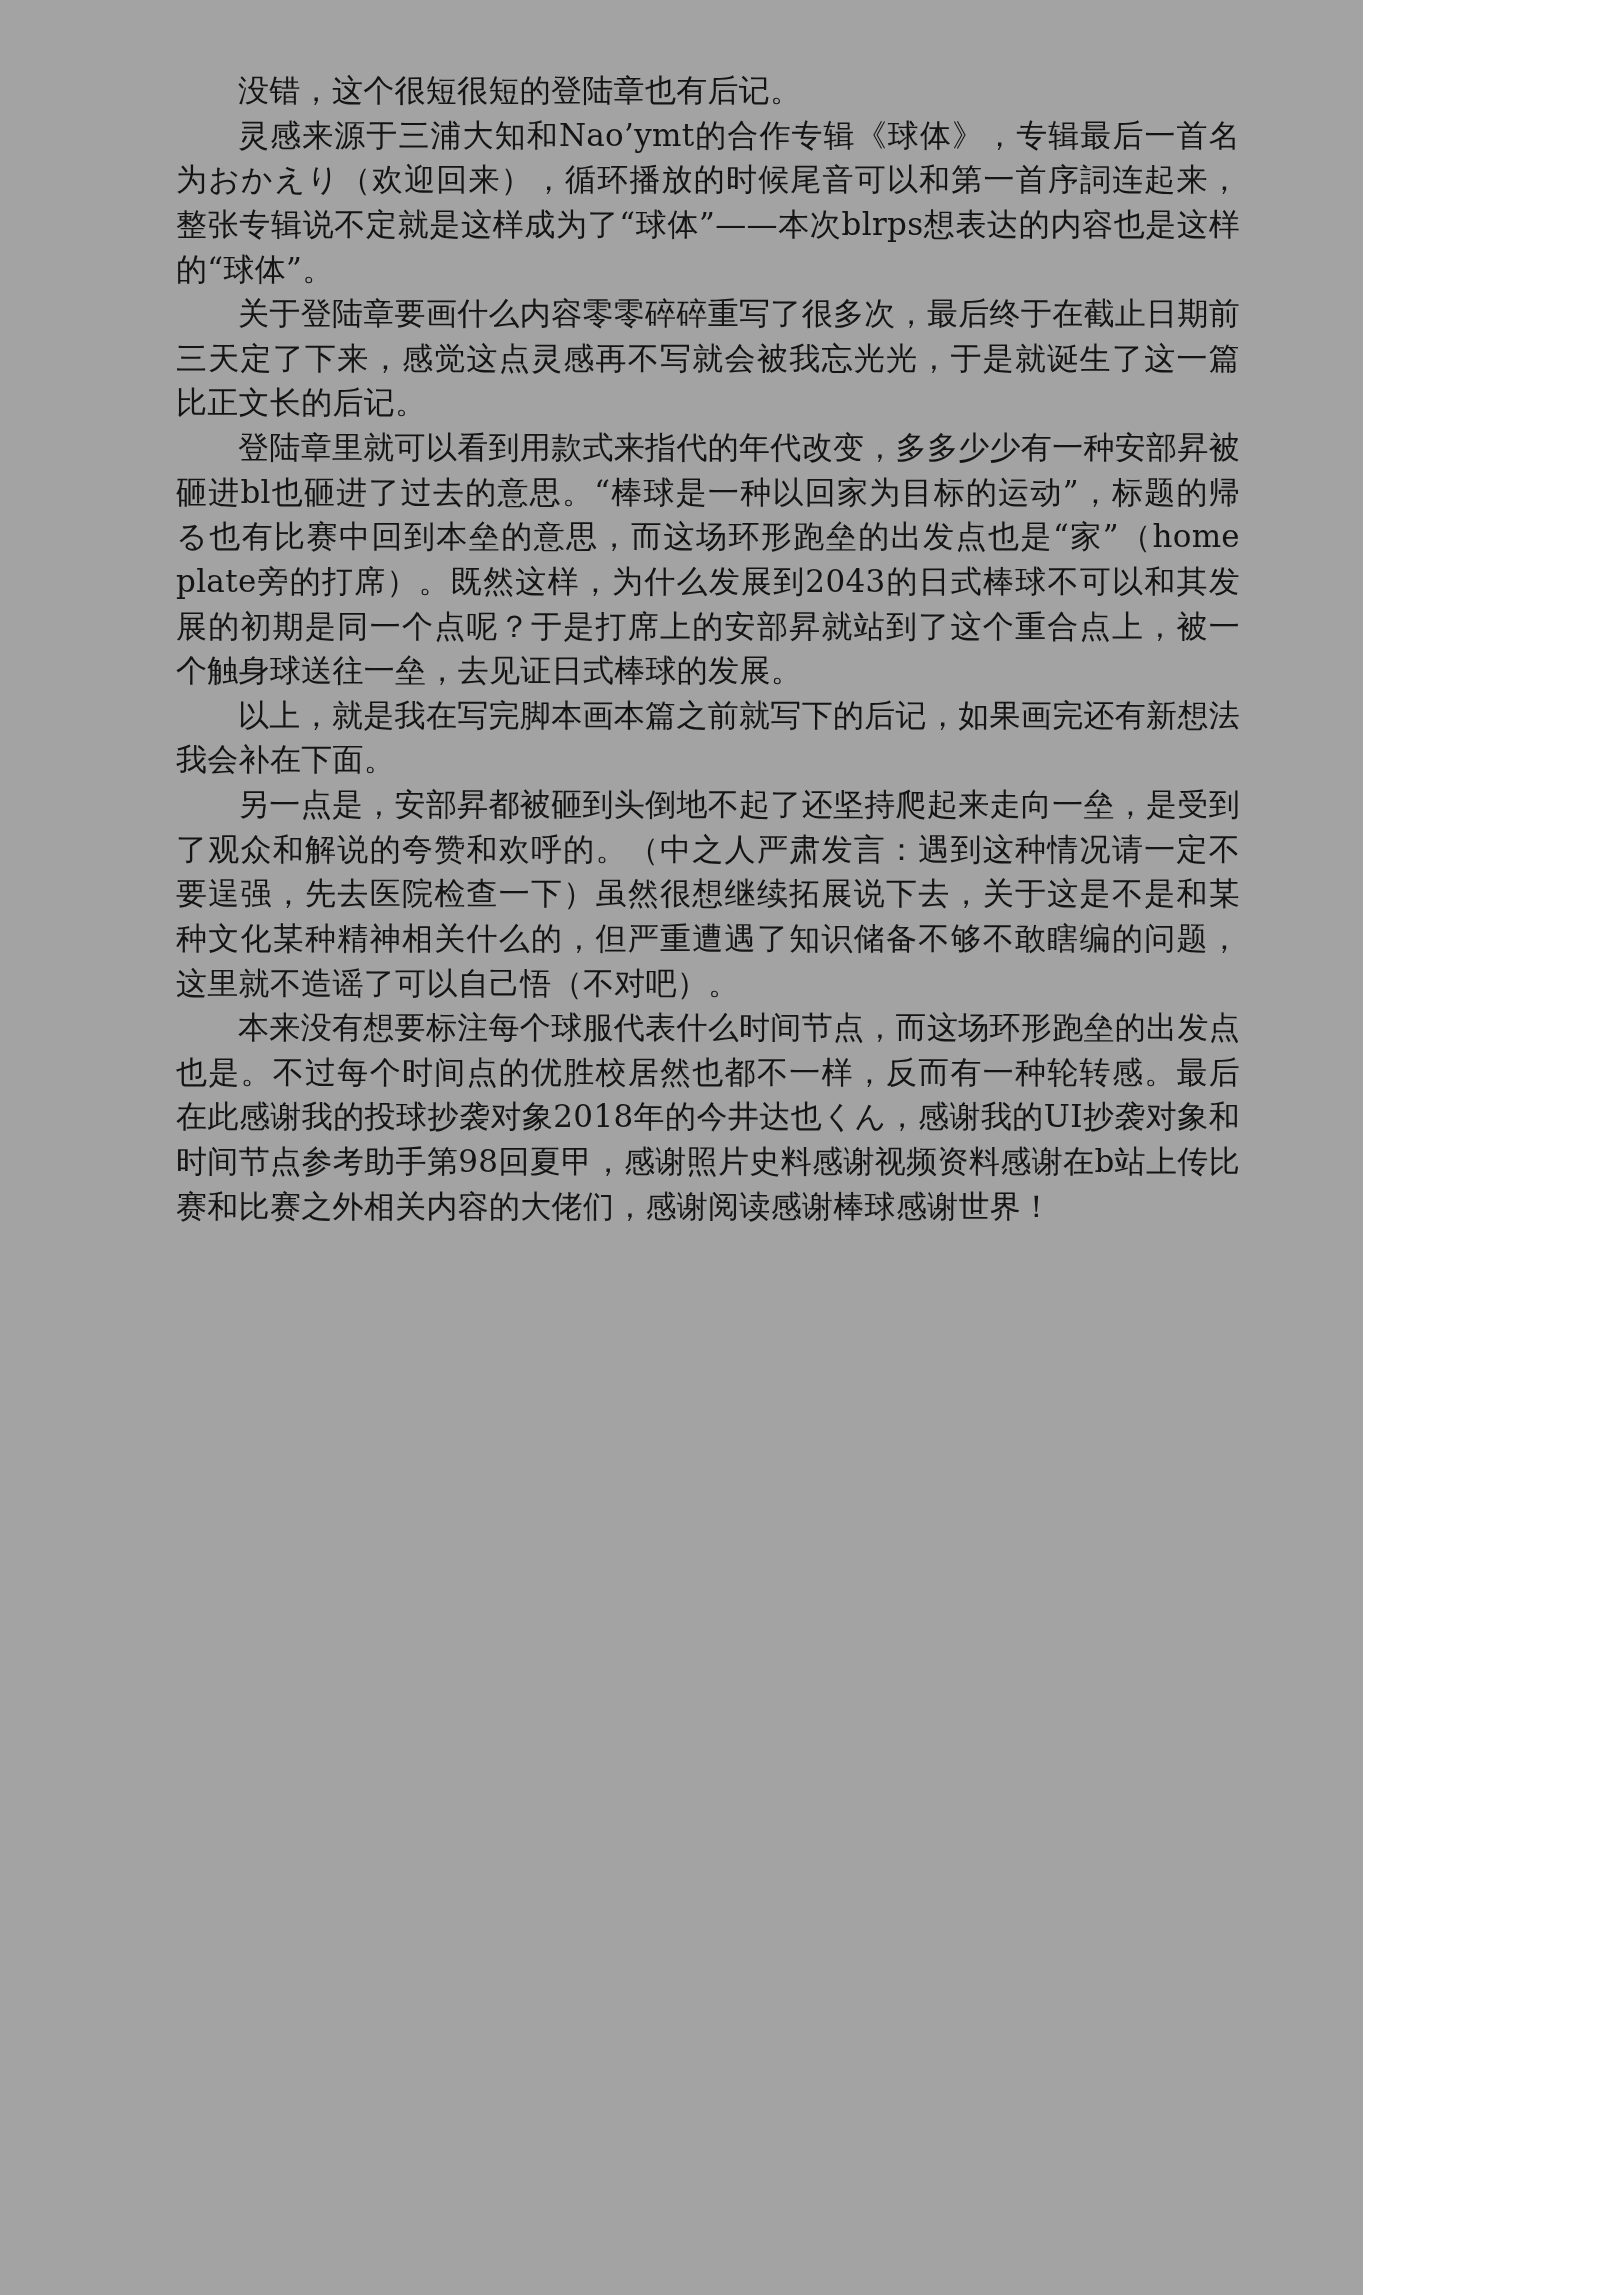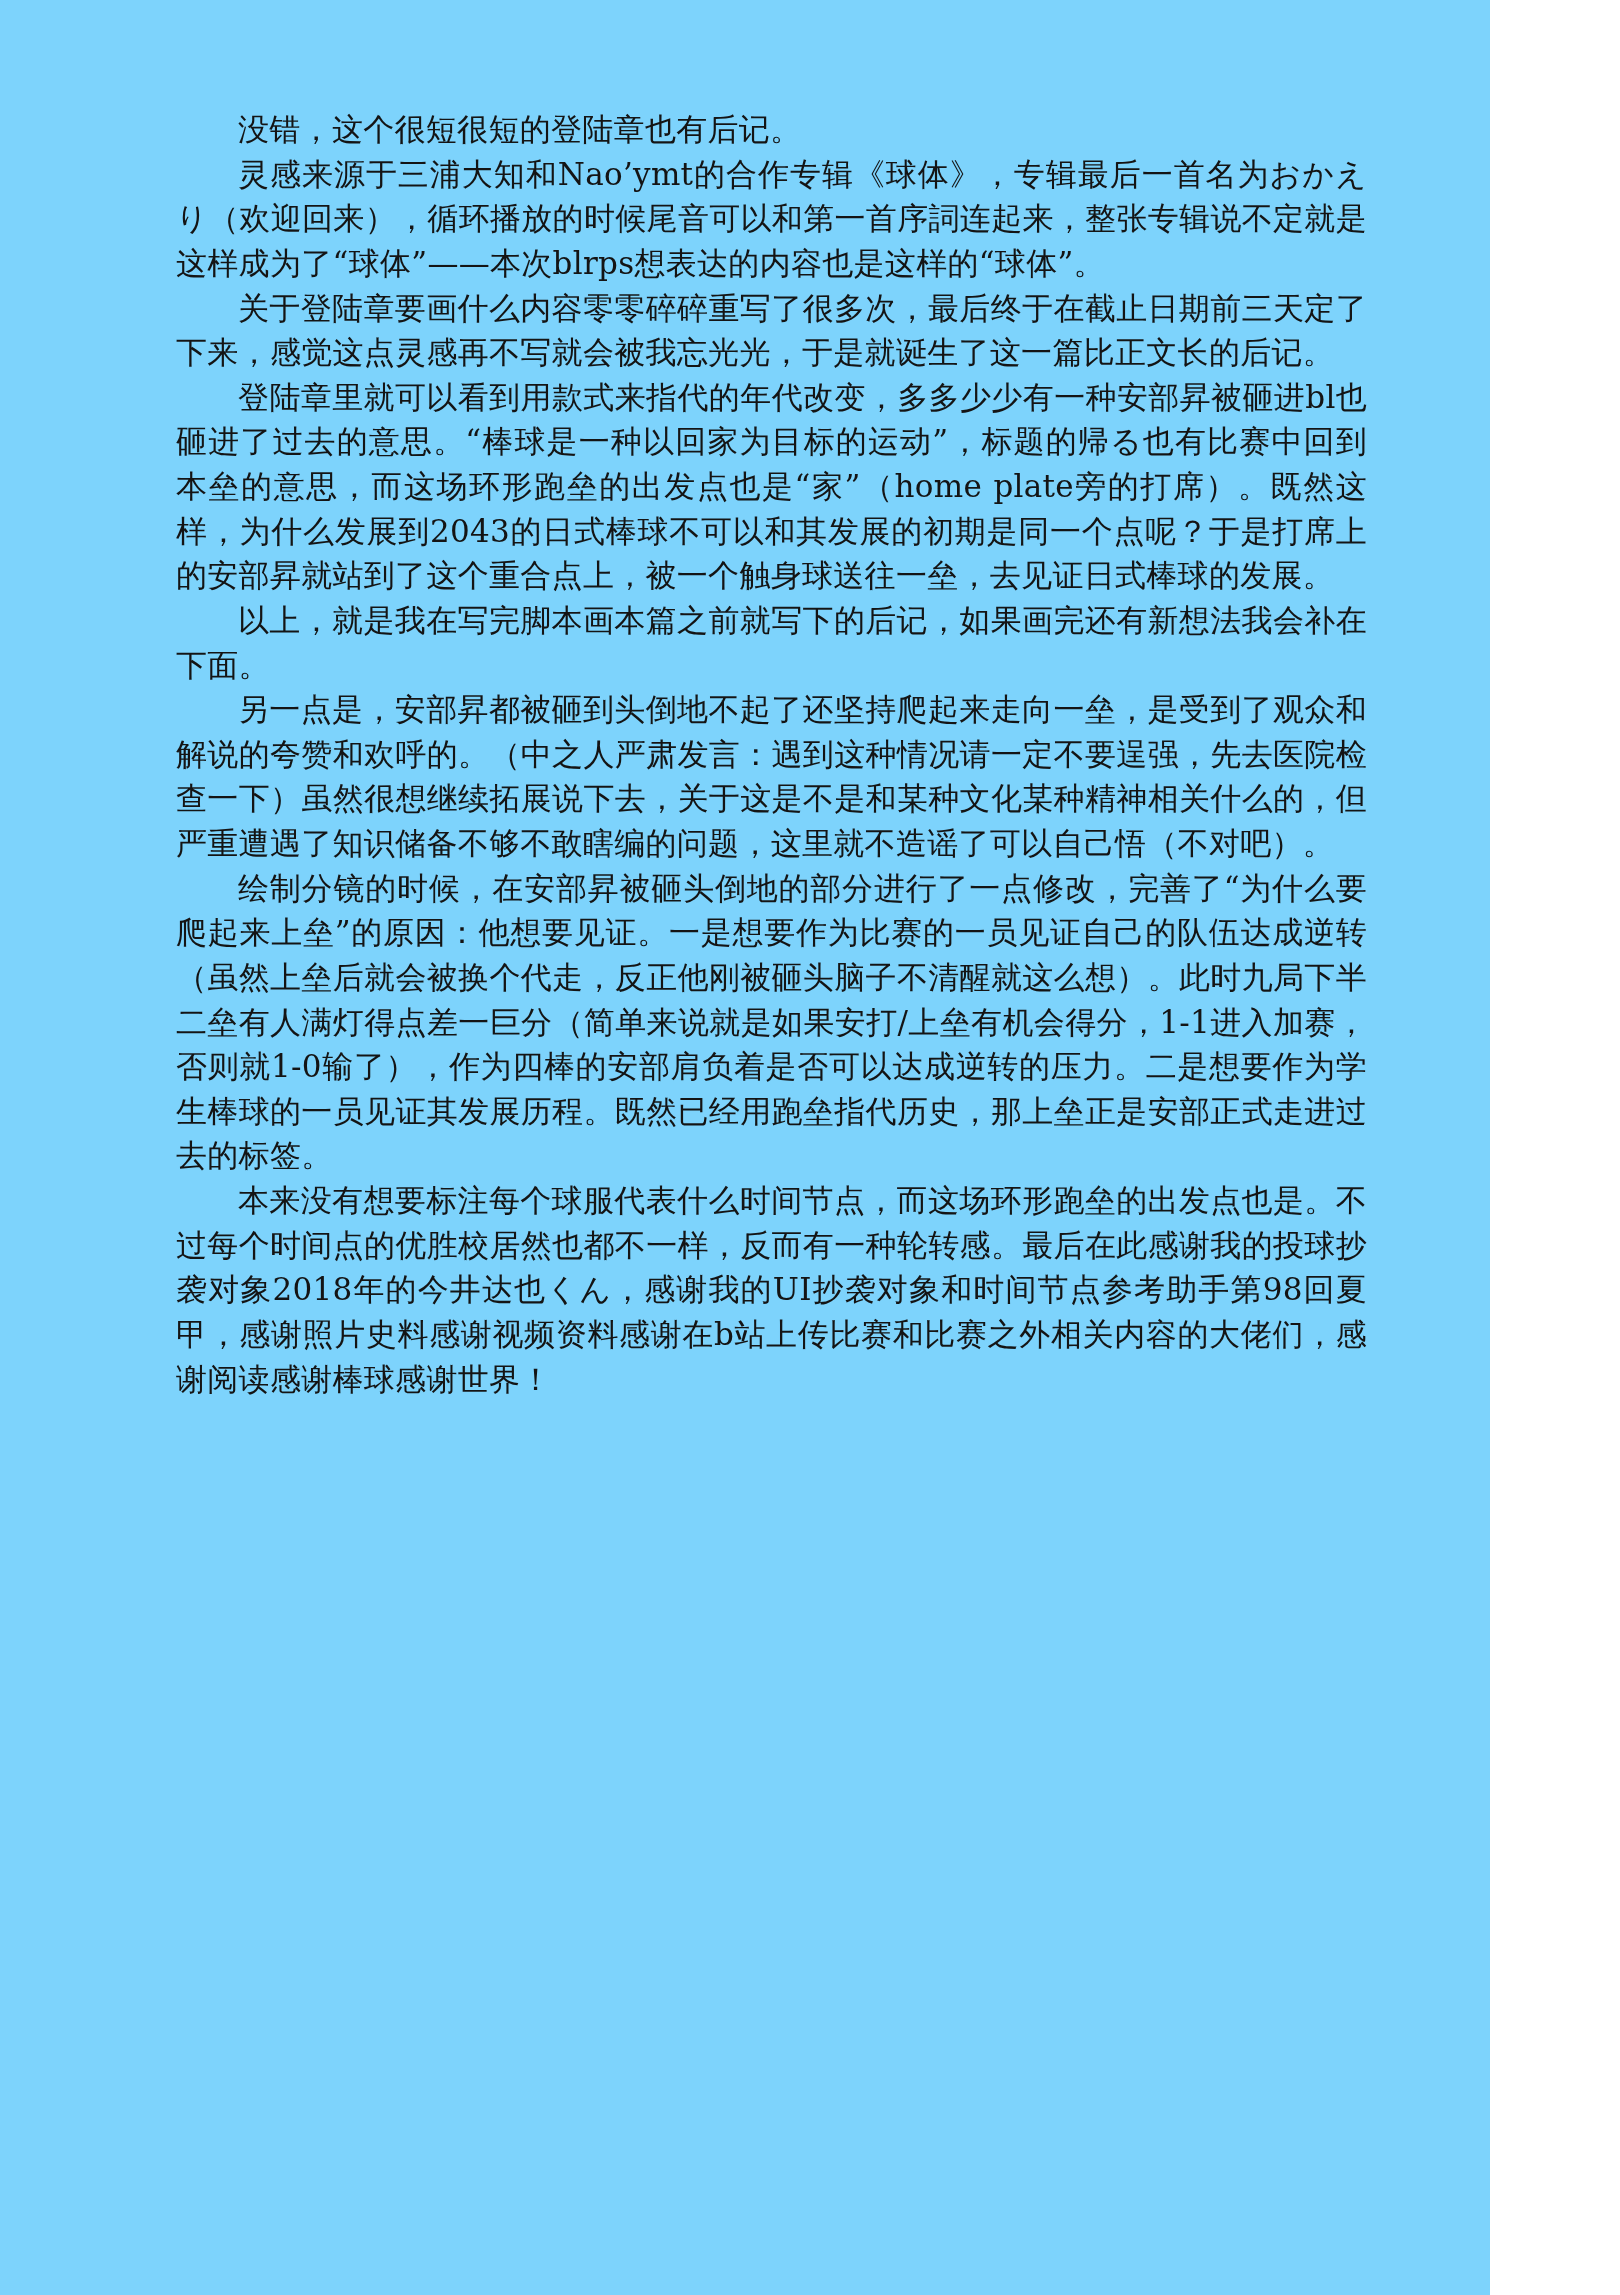--- a/index.html
+++ b/index.html
@@ -1,26 +1,26 @@
 <!DOCTYPE html>
 <html style="font-size:8.5px"><head>
 <meta charset="utf-8">
 <style>
   html, body {
     margin: 0;
     padding: 0;
     background: #ffffff;
   }
   .page {
-    width: 1490px;
+    width: 1363px;
     height: 2295px;
-    background: #7dd3fc;
+    background: #a3a3a3;
     position: relative;
     box-sizing: border-box;
-    padding: 107px 123px 64px 176px;
+    padding: 68px 123px 64px 176px;
   }
   .doc-body {
     font-family: "DejaVu Serif", "Liberation Serif", serif;
     font-size: 31px;
     line-height: 1.44;
     color: #141414;
     text-align: justify;
     letter-spacing: 0.3px;
   }
   .para {
@@ -33,17 +33,16 @@
 <body>
 
 <div class="page">
   <div class="doc-body">
     <p class="para">没错，这个很短很短的登陆章也有后记。</p>
     <p class="para">灵感来源于三浦大知和Nao’ymt的合作专辑《球体》，专辑最后一首名为おかえり（欢迎回来），循环播放的时候尾音可以和第一首序詞连起来，整张专辑说不定就是这样成为了“球体”——本次blrps想表达的内容也是这样的“球体”。</p>
     <p class="para">关于登陆章要画什么内容零零碎碎重写了很多次，最后终于在截止日期前三天定了下来，感觉这点灵感再不写就会被我忘光光，于是就诞生了这一篇比正文长的后记。</p>
     <p class="para">登陆章里就可以看到用款式来指代的年代改变，多多少少有一种安部昇被砸进bl也砸进了过去的意思。“棒球是一种以回家为目标的运动”，标题的帰る也有比赛中回到本垒的意思，而这场环形跑垒的出发点也是“家”（home plate旁的打席）。既然这样，为什么发展到2043的日式棒球不可以和其发展的初期是同一个点呢？于是打席上的安部昇就站到了这个重合点上，被一个触身球送往一垒，去见证日式棒球的发展。</p>
     <p class="para">以上，就是我在写完脚本画本篇之前就写下的后记，如果画完还有新想法我会补在下面。</p>
     <p class="para">另一点是，安部昇都被砸到头倒地不起了还坚持爬起来走向一垒，是受到了观众和解说的夸赞和欢呼的。（中之人严肃发言：遇到这种情况请一定不要逞强，先去医院检查一下）虽然很想继续拓展说下去，关于这是不是和某种文化某种精神相关什么的，但严重遭遇了知识储备不够不敢瞎编的问题，这里就不造谣了可以自己悟（不对吧）。</p>
-    <p class="para">绘制分镜的时候，在安部昇被砸头倒地的部分进行了一点修改，完善了“为什么要爬起来上垒”的原因：他想要见证。一是想要作为比赛的一员见证自己的队伍达成逆转（虽然上垒后就会被换个代走，反正他刚被砸头脑子不清醒就这么想）。此时九局下半二垒有人满灯得点差一巨分（简单来说就是如果安打/上垒有机会得分，1-1进入加赛，否则就1-0输了），作为四棒的安部肩负着是否可以达成逆转的压力。二是想要作为学生棒球的一员见证其发展历程。既然已经用跑垒指代历史，那上垒正是安部正式走进过去的标签。</p>
     <p class="para">本来没有想要标注每个球服代表什么时间节点，而这场环形跑垒的出发点也是。不过每个时间点的优胜校居然也都不一样，反而有一种轮转感。最后在此感谢我的投球抄袭对象2018年的今井达也くん，感谢我的UI抄袭对象和时间节点参考助手第98回夏甲，感谢照片史料感谢视频资料感谢在b站上传比赛和比赛之外相关内容的大佬们，感谢阅读感谢棒球感谢世界！</p>
   </div>
 </div>
 
 
 </body></html>

